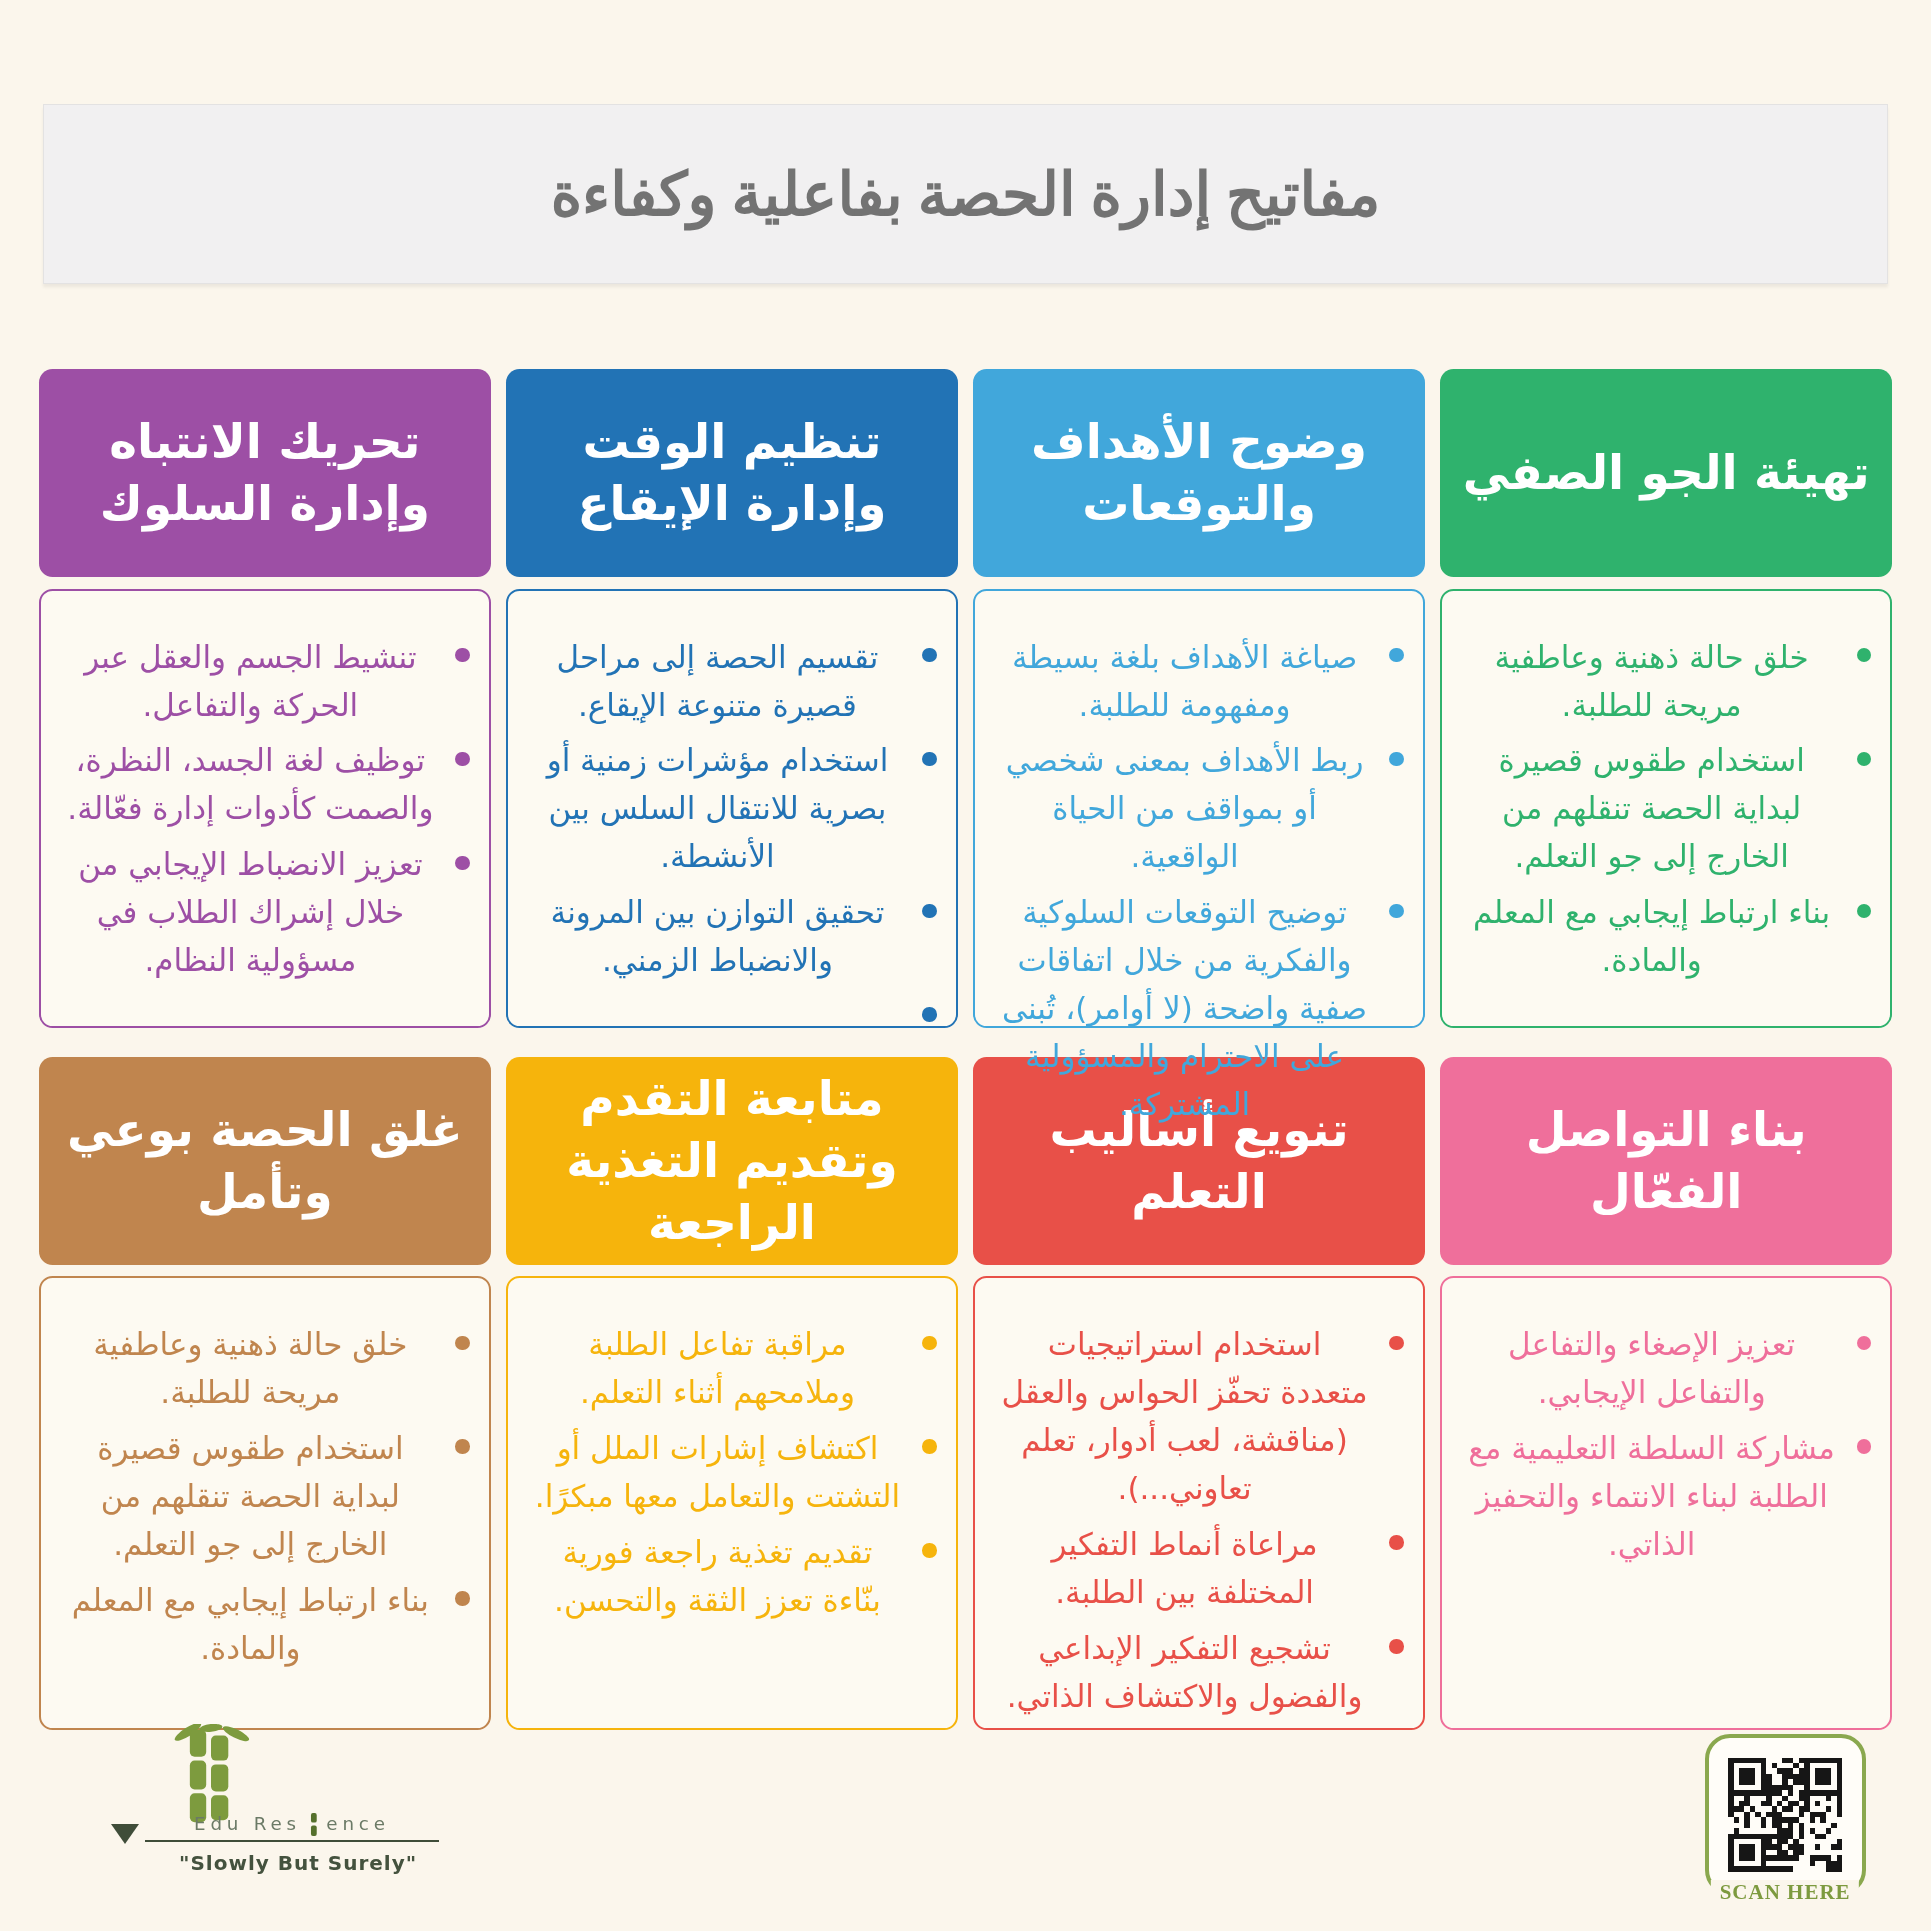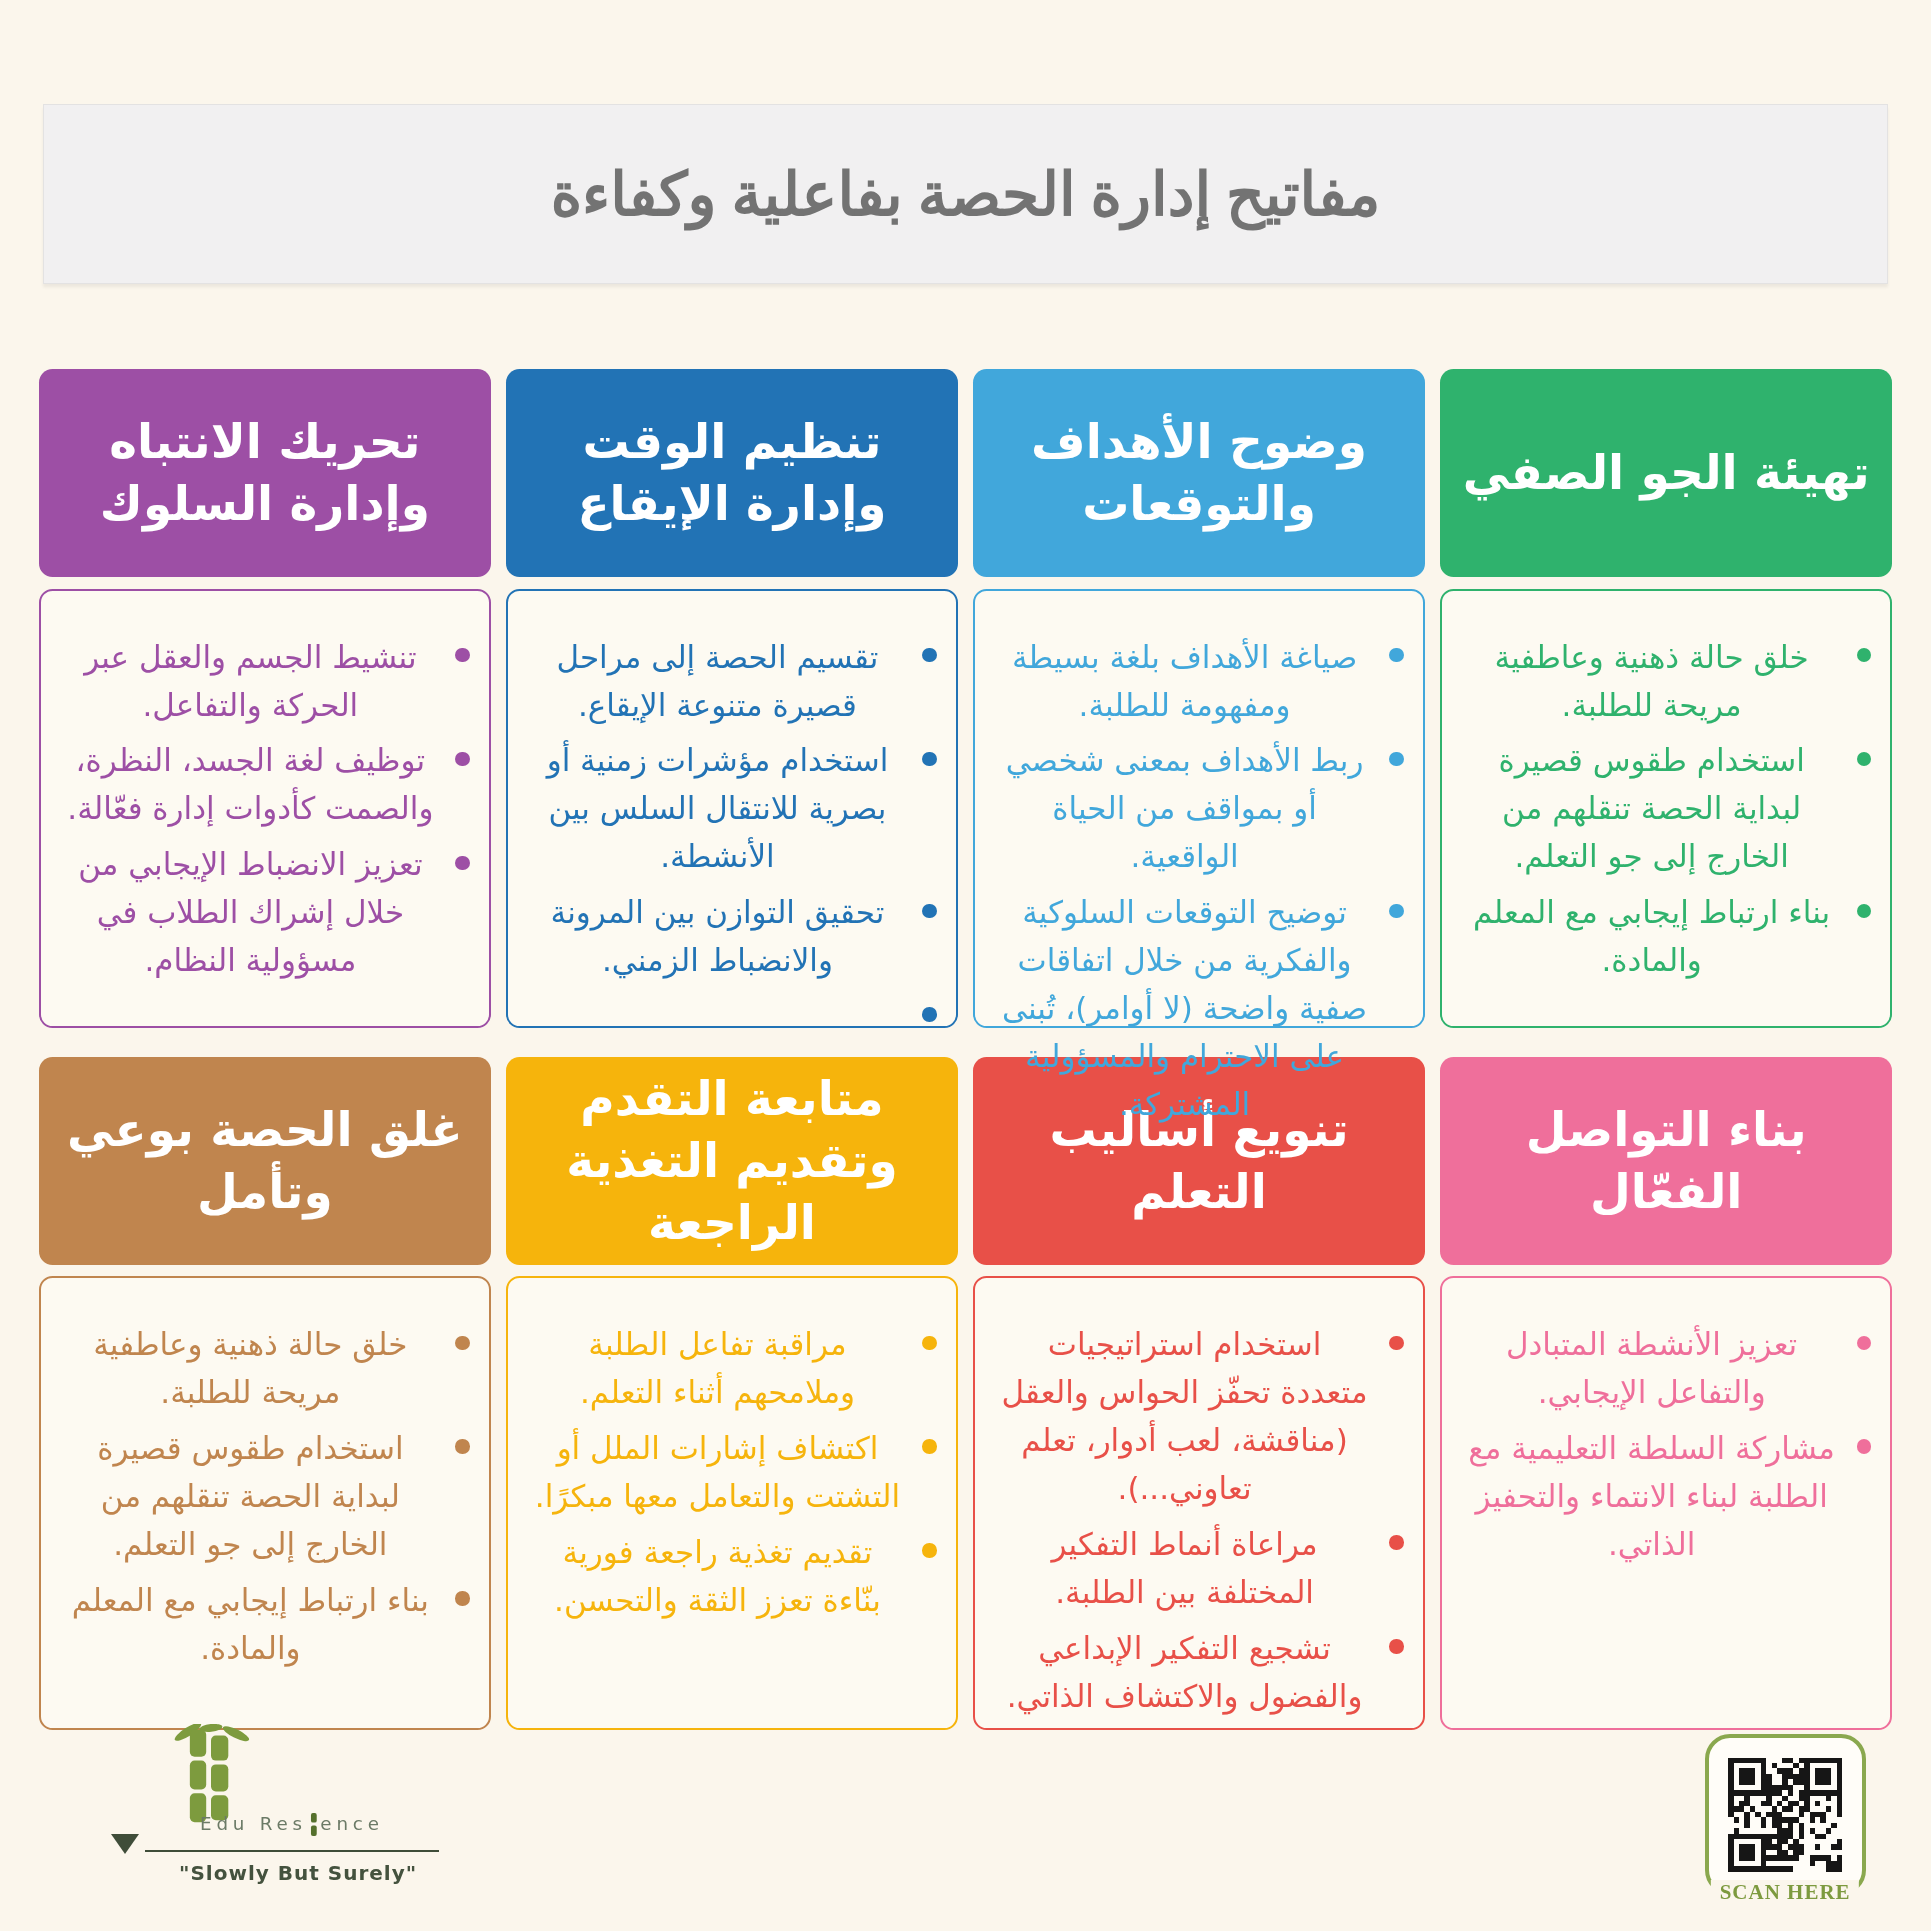--- a/index.html
+++ b/index.html
@@ -46,21 +46,21 @@
   .card-body li::before{
     content:"";position:absolute;right:-35px;top:15.4px;
     width:14.5px;height:14.5px;border-radius:50%;background:var(--c,#444);
   }
   
   .footer{position:relative;height:203px;margin:0 39px;}
   .logo{position:absolute;left:72px;top:-5.8px;width:328px;direction:ltr;text-align:left;color:#6b7a66;}
   .bamboo{margin-left:50px;display:block;}
   .brand-row{display:flex;align-items:flex-end;gap:5.8px;margin-top:-15.4px;}
   .pencil-tip{width:0;height:0;border-left:14.5px solid transparent;border-right:14.5px solid transparent;border-top:20px solid #3f4d39;margin-bottom:-1.9px;}
-  .brand-line{flex:1;border-bottom:2.9px solid #3f4d39;padding-bottom:16px;display:flex;justify-content:center;align-items:center;gap:0;}
+  .brand-line{flex:1;border-bottom:2.9px solid #3f4d39;padding-bottom:6px;display:flex;justify-content:center;align-items:center;gap:6px;}
   .brand-text{font-size:18.3px;letter-spacing:4.8px;color:#6b7a66;font-weight:400;white-space:nowrap;}
   .bamboo-letter{display:inline-block;margin:0 1.9px -2.9px 1.9px;}
   .tagline{margin-top:8.7px;margin-left:68px;font-size:20px;font-weight:700;color:#44523e;letter-spacing:1px;}
   .qr-wrap{position:absolute;right:17.4px;top:3.9px;width:170px;direction:ltr;font-family:Liberation Serif, serif;}
   .qr-frame{
     width:153px;height:153px;border:4.8px solid #8aa84e;border-radius:25px;
     background:#fffdf8;display:flex;align-items:center;justify-content:center;position:relative;
   }
   .qr-grid{width:114px;height:114px;display:grid;grid-template-columns:repeat(21,1fr);grid-template-rows:repeat(21,1fr);}
   .qr-grid .on{background:#161616;}
@@ -131,21 +131,21 @@
       </ul>
     </div>
   </section>
 
   <section class="card row2" style="--c: #ef6f9b;">
     <div class="card-header">
       <h2>بناء التواصل الفعّال</h2>
     </div>
     <div class="card-body">
       <ul>
-        <li>تعزيز الأنشطة المتبادل والتفاعل الإيجابي.</li>
+        <li>تعزيز الإصغاء والتفاعل والتفاعل الإيجابي.</li>
         <li>مشاركة السلطة التعليمية مع الطلبة لبناء الانتماء والتحفيز الذاتي.</li>
       </ul>
     </div>
   </section>
 
   <section class="card row2" style="--c: #e85048;">
     <div class="card-header">
       <h2>تنويع أساليب التعلم</h2>
     </div>
     <div class="card-body">

